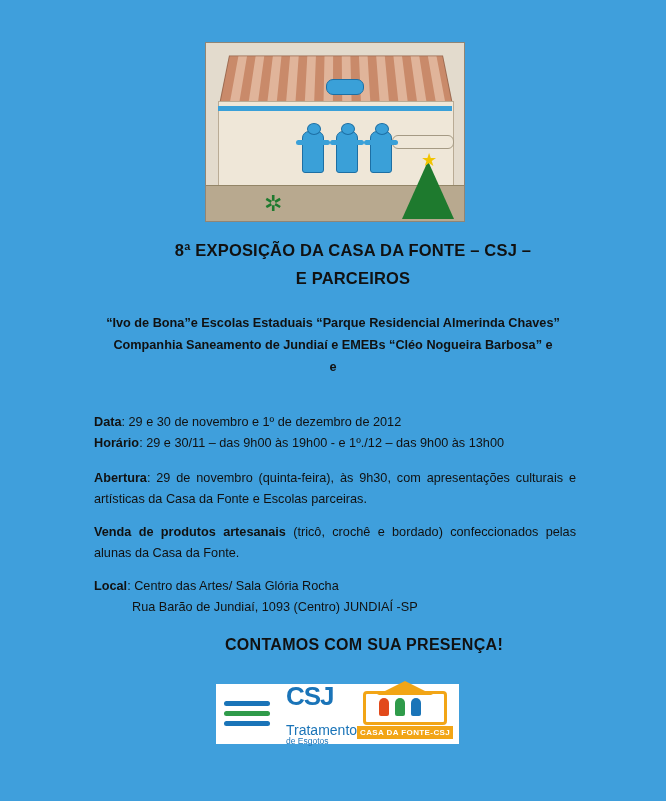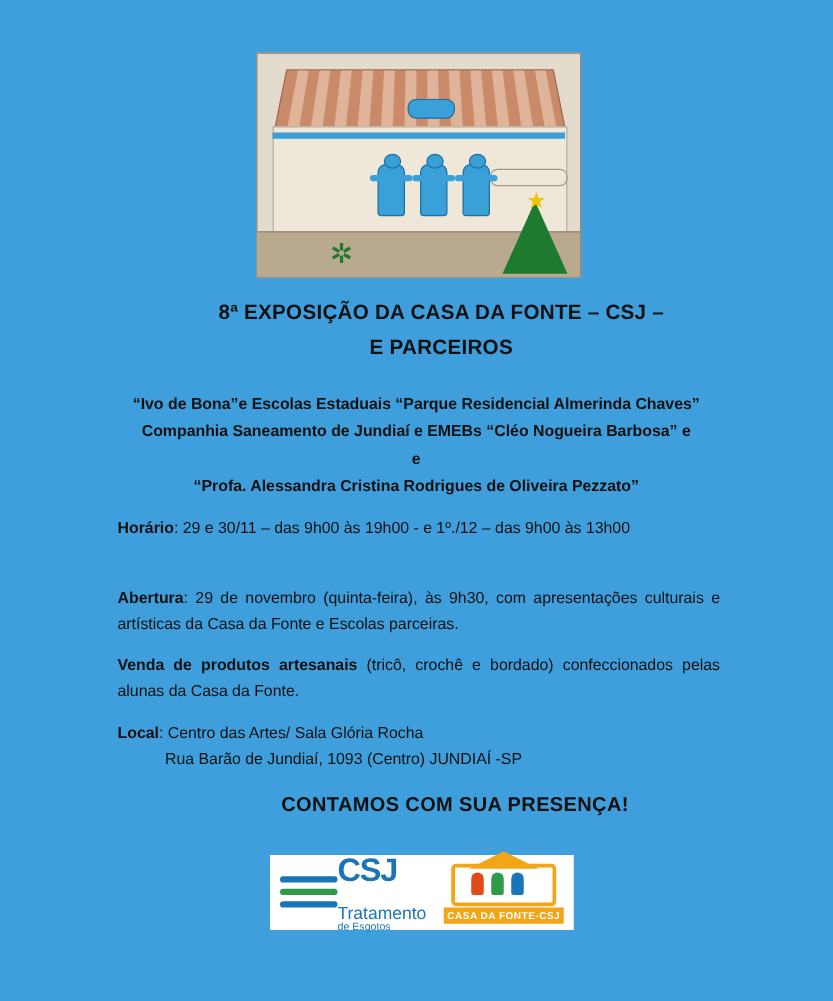--- a/index.html
+++ b/index.html
@@ -228,21 +228,21 @@
     background: #ffffff;
     display: flex;
     align-items: center;
     justify-content: space-between;
     padding: 0 8px;
     box-sizing: border-box;
   }
   .logo-csj {
     display: flex;
     align-items: center;
-    gap: 0;
+    gap: 16px;
   }
   .csj-waves {
     width: 46px;
     height: 34px;
     position: relative;
   }
   .csj-waves span {
     position: absolute;
     left: 0;
     width: 46px;
@@ -347,24 +347,26 @@
 
   <div class="title">
     <div>8ª EXPOSIÇÃO DA CASA DA FONTE – CSJ –</div>
     <div>E PARCEIROS</div>
   </div>
 
   <div class="partners">
     <div>“Ivo de Bona”e Escolas Estaduais “Parque Residencial Almerinda Chaves”</div>
     <div>Companhia Saneamento de Jundiaí  e EMEBs “Cléo Nogueira Barbosa” e</div>
     <div>e</div>
-    <div>“Profa. Alessandra Cristina Rodrigues de Oliveira Pezzato”</div>
   </div>
 
   <div class="body-block blk-data">
+    <div>
+      <b>Data</b><span>: 29 e 30 de novembro e 1º de dezembro de 2012</span>
+    </div>
     <div>
       <b>Horário</b><span>: 29 e 30/11 – das 9h00 às 19h00  -  e  1º./12 – das 9h00 às 13h00</span>
     </div>
   </div>
 
   <div class="body-block blk-abert">
     <b>Abertura</b><span>: 29 de novembro (quinta-feira), às 9h30, com apresentações culturais e artísticas da Casa da Fonte e Escolas parceiras.</span>
   </div>
 
   <div class="body-block blk-venda">

